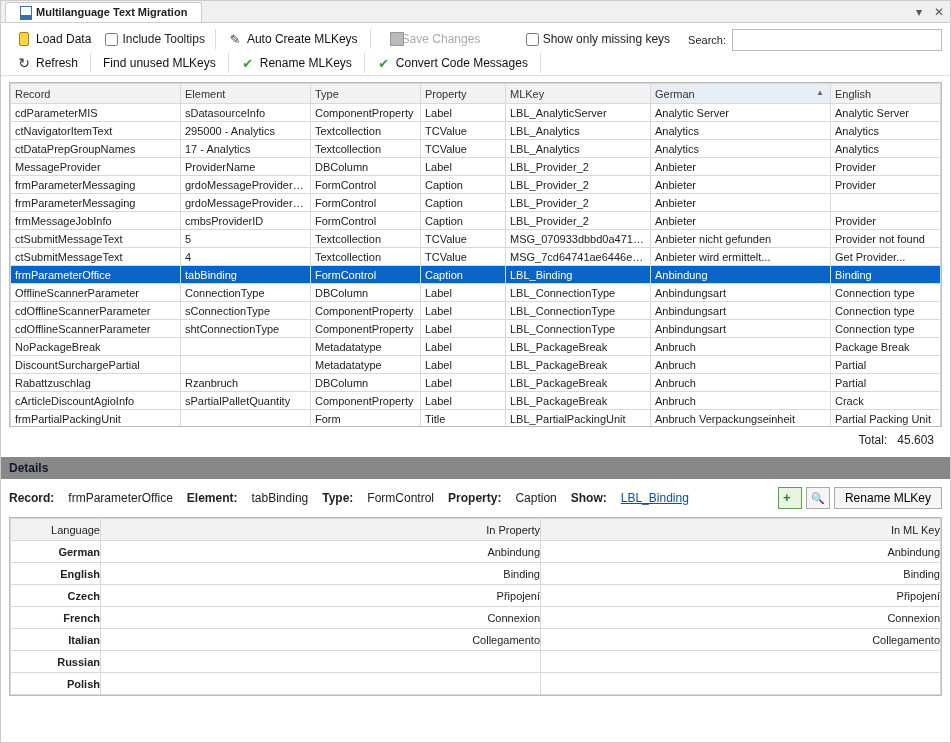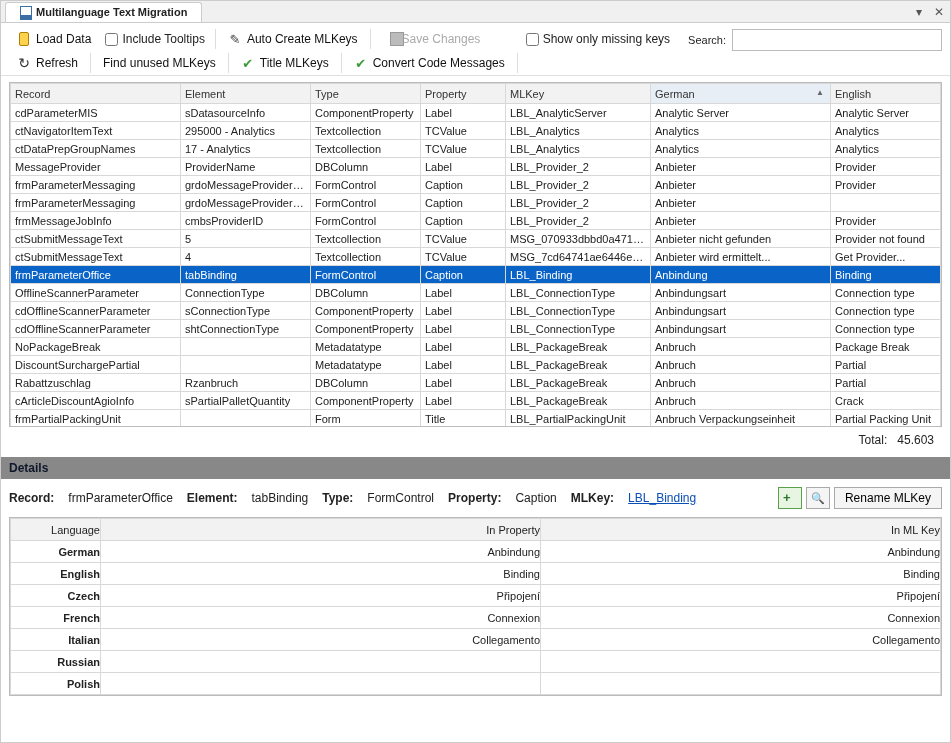--- a/index.html
+++ b/index.html
@@ -301,21 +301,21 @@
       <span class="icon icon-refresh"></span>
       <span>Refresh</span>
     </button>
     <span class="sep"></span>
     <button class="tb-btn">
       <span>Find unused MLKeys</span>
     </button>
     <span class="sep"></span>
     <button class="tb-btn">
       <span class="icon icon-check"></span>
-      <span>Title MLKeys</span>
+      <span>Rename MLKeys</span>
     </button>
     <span class="sep"></span>
     <button class="tb-btn">
       <span class="icon icon-check"></span>
       <span>Convert Code Messages</span>
     </button>
     <span class="sep"></span>
   </div>
 </div>
 
@@ -517,21 +517,21 @@
 
 <div class="details-row">
   <span class="lbl">Record:</span>
   <span>frmParameterOffice</span>
   <span class="lbl">Element:</span>
   <span>tabBinding</span>
   <span class="lbl">Type:</span>
   <span>FormControl</span>
   <span class="lbl">Property:</span>
   <span>Caption</span>
-  <span class="lbl">MLKey:</span>
+  <span class="lbl">Show:</span>
   <a href="#">LBL_Binding</a>
   <div class="details-actions">
     <span class="sq-btn green">
         <span class="icon icon-plus"></span>
       </span>
     <span class="sq-btn">
         <span class="icon icon-mag"></span>
       </span>
     <button class="btn">Rename MLKey</button>
   </div>

